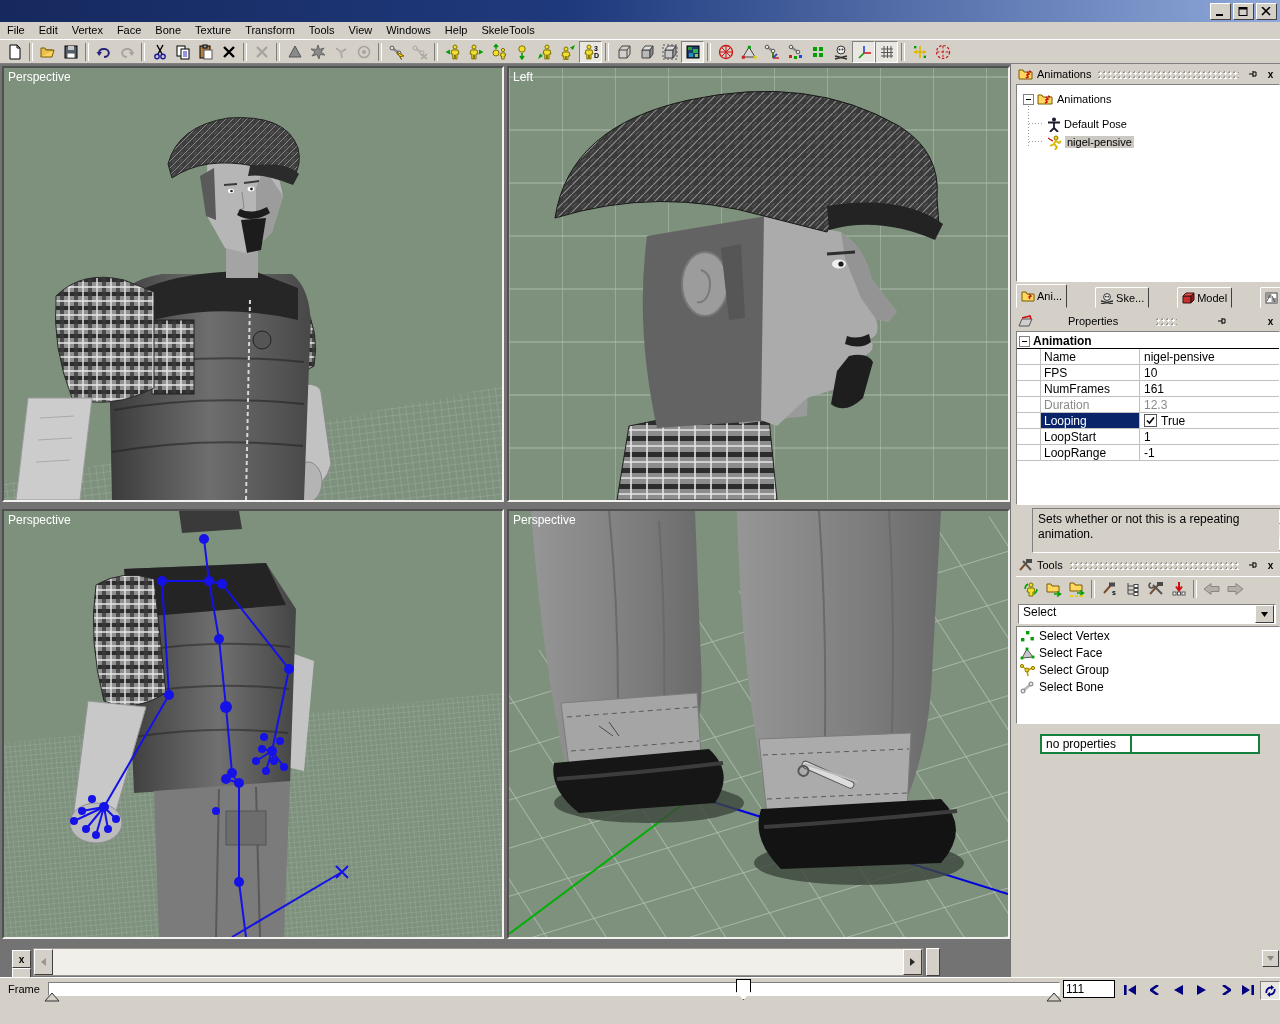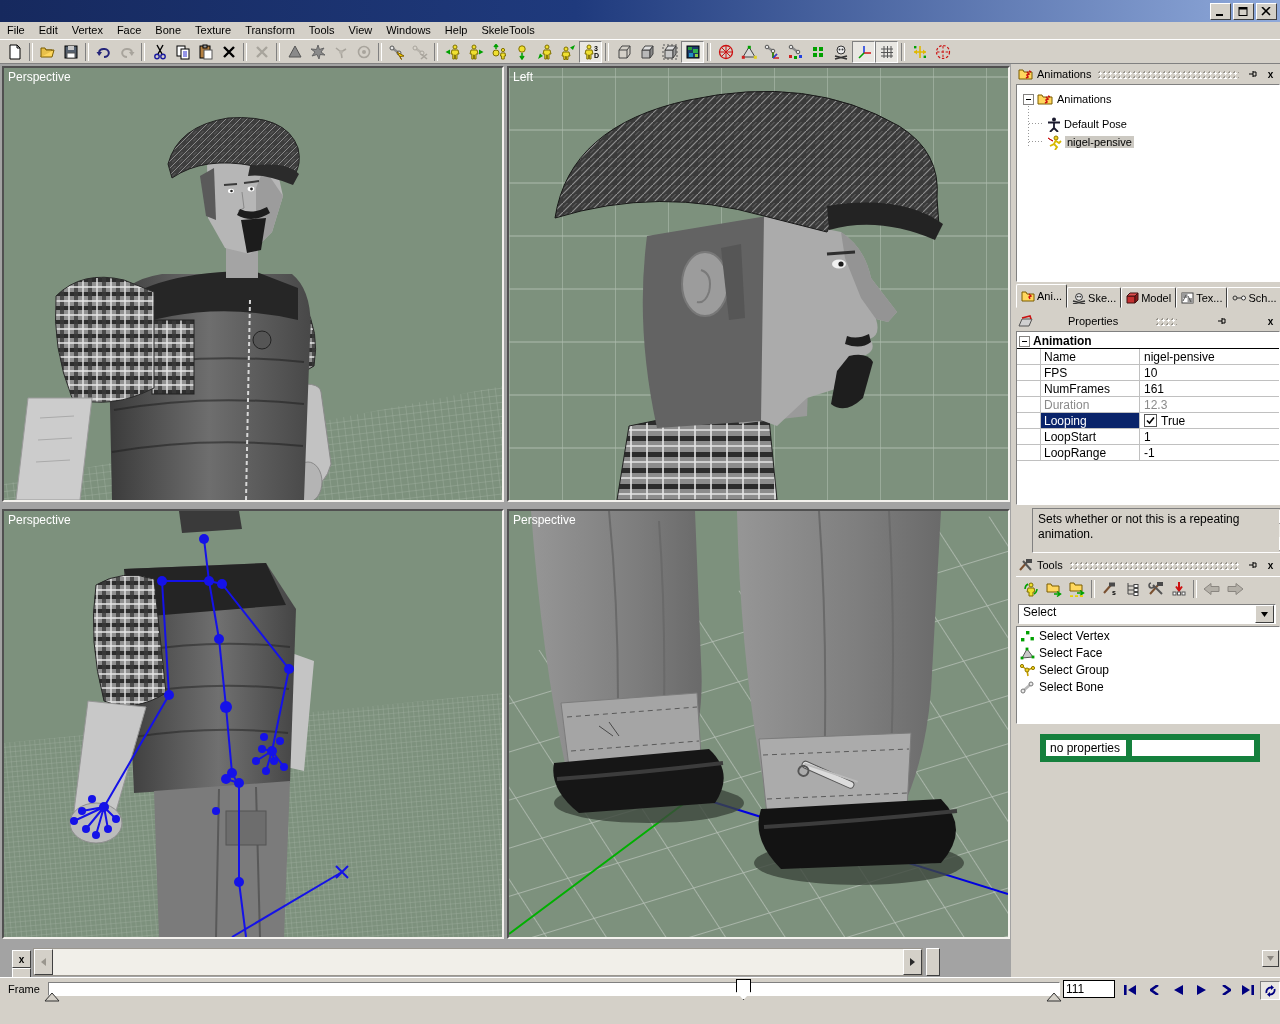--- a/index.html
+++ b/index.html
@@ -13,40 +13,40 @@
   .winbtn{width:19px;height:15px;background:#d4d0c8;border:1px solid;
     border-color:#fff #404040 #404040 #fff;display:flex;align-items:center;justify-content:center;}
   .menubar{position:absolute;top:22px;left:0;width:1280px;height:17px;background:#d4d0c8;display:flex;align-items:flex-start;}
   .menuitem{padding:2px 7px;}
   .toolbar{position:absolute;top:39px;left:0;width:1280px;height:25px;background:#d4d0c8;
     border-top:1px solid #fff;border-bottom:1px solid #808080;display:flex;align-items:center;padding-left:3px;box-sizing:border-box;}
   .tbtn{width:23px;height:22px;display:flex;align-items:center;justify-content:center;flex:0 0 auto;}
   .tbtn.pressed{border:1px solid;border-color:#808080 #fff #fff #808080;background:#e9e7e2;width:21px;height:20px;}
   .tsep{width:2px;height:18px;border-left:1px solid #808080;border-right:1px solid #fff;margin:0 3px;flex:0 0 auto;}
   
-  .main{position:absolute;top:64px;left:0;width:1028px;height:913px;background:#a3a3a3;}
+  .main{position:absolute;top:64px;left:0;width:1028px;height:913px;background:#737373;}
   .viewport{position:absolute;background:#7d917d;border:2px solid;border-color:#505050 #f4f2ee #f4f2ee #505050;box-sizing:border-box;overflow:hidden;}
   .vp-label{position:absolute;top:2px;left:4px;color:#fff;font-size:12px;z-index:5;}
   .viewport svg{position:absolute;top:0;left:0;}
   
   .dock{position:absolute;left:1016px;top:0;width:264px;height:913px;background:#d4d0c8;}
   .paneltitle{position:absolute;left:0;width:264px;height:20px;display:flex;align-items:center;gap:3px;padding:0 2px;box-sizing:border-box;}
   .grip{flex:1;height:9px;margin:0 3px;
     background-image:radial-gradient(#fff 30%,transparent 32%),radial-gradient(#9a968e 30%,transparent 32%);
     background-size:5px 5px;background-position:1px 1px,0 0;}
   .mini{width:15px;height:13px;display:flex;align-items:center;justify-content:center;font-size:10px;font-weight:bold;}
   .treearea{position:absolute;left:0;width:264px;background:#fff;border:1px solid;border-color:#808080 #fff #fff #808080;box-sizing:border-box;}
   .treerow{position:absolute;display:flex;align-items:center;gap:3px;height:16px;}
   .expander{width:9px;height:9px;background:#fff;border:1px solid #848280;display:flex;align-items:center;justify-content:center;}
   .expander i{display:block;width:5px;height:1px;background:#000;}
   .tsel{background:#ccc9c2;padding:0 2px;}
   .dots-v{position:absolute;width:1px;background-image:linear-gradient(#999 40%,transparent 40%);background-size:1px 3px;}
   .dots-h{position:absolute;height:1px;background-image:linear-gradient(90deg,#999 40%,transparent 40%);background-size:3px 1px;}
   
-  .tabs{position:absolute;left:0;top:219px;width:264px;height:25px;display:flex;align-items:flex-end;}
+  .tabs{position:absolute;left:0;top:219px;width:264px;height:25px;display:flex;align-items:flex-end;gap:28px;}
   .tab{height:21px;display:flex;align-items:center;gap:2px;padding:0 4px;border:1px solid;
     border-color:#fff #404040 #d4d0c8 #fff;border-radius:2px 2px 0 0;background:#d4d0c8;box-sizing:border-box;font-size:11px;white-space:nowrap;}
   .tab.active{height:24px;border-bottom-color:#d4d0c8;}
   
   .propgrid{position:absolute;left:0;width:264px;background:#fff;border:1px solid;border-color:#808080 #fff #fff #808080;box-sizing:border-box;font-size:12px;}
   .prow{position:absolute;left:0;width:262px;height:16px;}
   .phead{font-weight:bold;border-bottom:1px solid #000;box-sizing:border-box;padding-left:25px;}
   .pcell-name{position:absolute;left:24px;width:99px;height:16px;border-right:1px solid #c0c0c0;border-bottom:1px solid #c0c0c0;box-sizing:border-box;padding:1px 3px 0;}
   .pcell-val{position:absolute;left:123px;right:0;height:16px;border-bottom:1px solid #c0c0c0;box-sizing:border-box;padding:1px 4px 0;}
   .pgutter{position:absolute;left:0;width:24px;height:16px;border-bottom:1px solid #c0c0c0;border-right:1px solid #c0c0c0;box-sizing:border-box;}
@@ -58,21 +58,21 @@
   .descbar{position:absolute;right:1px;top:1px;width:15px;bottom:1px;background:#efede8;}
   .sbtn{position:absolute;left:0;width:15px;height:14px;background:#d4d0c8;border:1px solid;border-color:#fff #404040 #404040 #fff;box-sizing:border-box;display:flex;align-items:center;justify-content:center;}
   
   .ttoolbar{position:absolute;left:0;width:264px;height:25px;display:flex;align-items:center;padding-left:3px;box-sizing:border-box;border-top:1px solid #fff;}
   .combo{position:absolute;left:2px;width:258px;height:20px;border:1px solid;border-color:#808080 #fff #fff #808080;background:#fff;box-sizing:border-box;display:flex;align-items:flex-start;}
   .combo-text{flex:1;padding-left:4px;font-size:12px;}
   .combo-btn{width:17px;height:16px;margin-right:1px;background:#d4d0c8;border:1px solid;border-color:#fff #404040 #404040 #fff;display:flex;align-items:center;justify-content:center;}
   .modelist{position:absolute;left:0;width:264px;background:#fff;border:1px solid;border-color:#808080 #fff #fff #808080;box-sizing:border-box;}
   .modeitem{display:flex;align-items:center;gap:4px;height:17px;padding-left:3px;font-size:12px;}
   .noprops{position:absolute;display:flex;font-size:12px;}
-  .npcell{border:6px solid #15803d;background:#fff;box-sizing:border-box;padding:1px 4px;}
+  .npcell{border:2px solid #15803d;background:#fff;box-sizing:border-box;padding:1px 4px;}
   
   .scrollrow{position:absolute;top:945px;left:0;width:1013px;height:32px;}
   .xbtn{position:absolute;left:12px;top:5px;width:17px;height:16px;background:#d4d0c8;border:1px solid;border-color:#fff #404040 #404040 #fff;display:flex;align-items:center;justify-content:center;font-weight:bold;font-size:10px;}
   .xstub{position:absolute;left:12px;top:23px;width:17px;height:8px;background:#d4d0c8;border:1px solid;border-color:#fff #404040 #404040 #fff;}
   .hscroll{position:absolute;left:33px;top:3px;width:888px;height:26px;background:#f1efe9;border:1px solid #9a968e;}
   .harrow{position:absolute;top:0;width:17px;height:24px;background:#d4d0c8;border:1px solid;border-color:#fff #404040 #404040 #fff;display:flex;align-items:center;justify-content:center;}
   .hsplit{position:absolute;left:926px;top:3px;width:12px;height:26px;background:#d4d0c8;border:1px solid;border-color:#fff #404040 #404040 #fff;}
   .framerow{position:absolute;top:977px;left:0;width:1280px;height:26px;border-top:1px solid #fff;}
   .frametrack{position:absolute;left:48px;top:4px;width:1010px;height:12px;background:#fff;border:1px solid;border-color:#808080 #fff #fff #808080;}
   .thumb{position:absolute;top:1px;width:13px;height:19px;background:#fff;border:1px solid #000;

